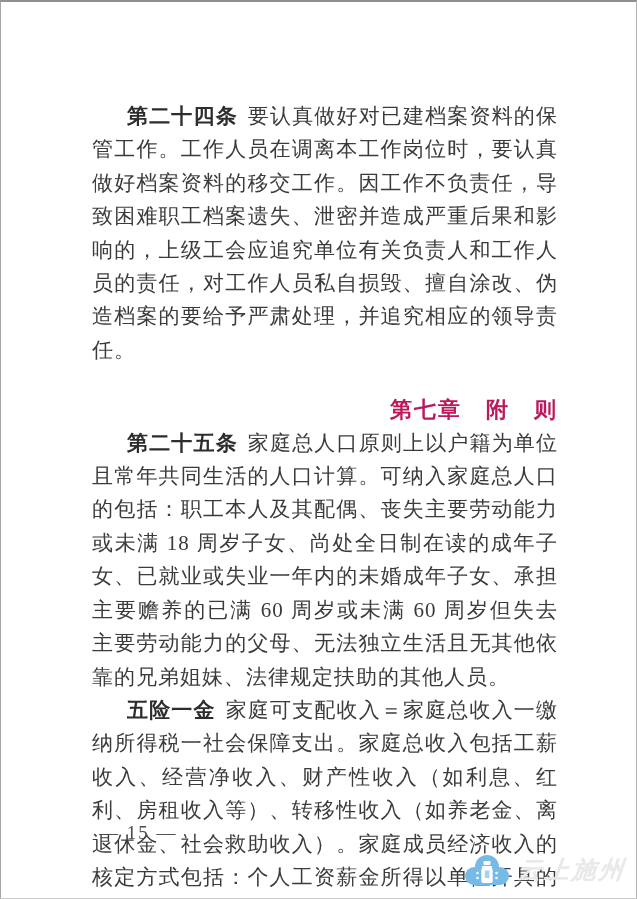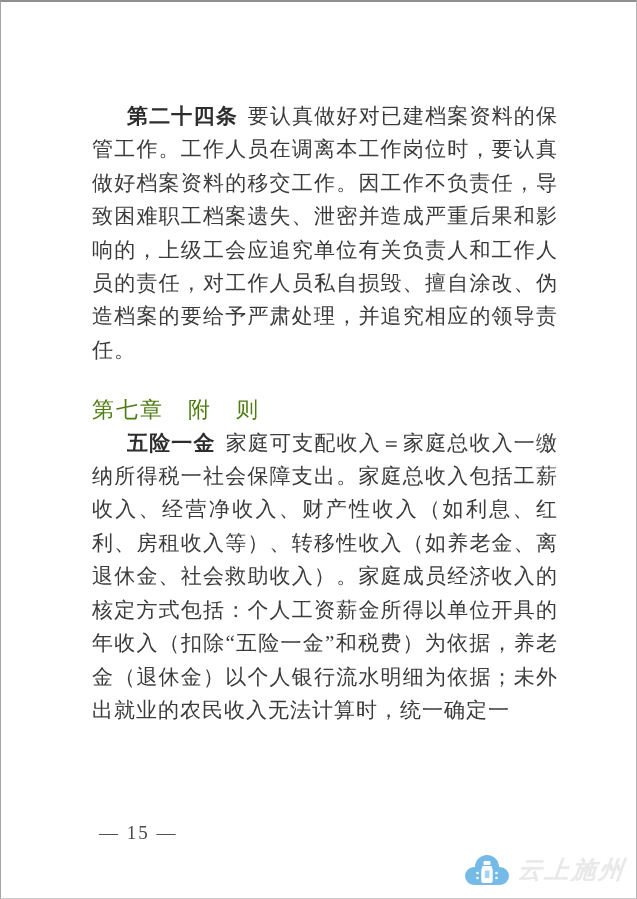--- a/index.html
+++ b/index.html
@@ -31,24 +31,24 @@
   .lead{
     font-weight:bold;
     color:#2d2d2d;
     margin-right:10px;
   }
   .chapter{
     margin:26px 0 0 0;
     text-indent:0;
     font-size:22px;
     line-height:33.4px;
-    font-weight:normal;
-    text-align:left;
+    font-weight:bold;
+    text-align:right;
     letter-spacing:2px;
-    color:#4d7c0f;
+    color:#be185d;
     font-family:"Liberation Sans","DejaVu Sans",sans-serif;
   }
   .footer{
     position:absolute;
     left:98px;top:820px;
     font-size:19px;
     letter-spacing:2px;
     color:#4a4a4a;
   }
   .watermark{
@@ -72,20 +72,21 @@
 <body>
 
 <div class="page">
 
   <div class="content">
 
     <p class="para"><span class="lead">第二十四条</span><span>要认真做好对已建档案资料的保管工作。工作人员在调离本工作岗位时，要认真做好档案资料的移交工作。因工作不负责任，导致困难职工档案遗失、泄密并造成严重后果和影响的，上级工会应追究单位有关负责人和工作人员的责任，对工作人员私自损毁、擅自涂改、伪造档案的要给予严肃处理，并追究相应的领导责任。</span></p>
 
     <h2 class="chapter">第七章　附　则</h2>
 
+    <p class="para"><span class="lead">第二十五条</span><span>家庭总人口原则上以户籍为单位且常年共同生活的人口计算。可纳入家庭总人口的包括：职工本人及其配偶、丧失主要劳动能力或未满 18 周岁子女、尚处全日制在读的成年子女、已就业或失业一年内的未婚成年子女、承担主要赡养的已满 60 周岁或未满 60 周岁但失去主要劳动能力的父母、无法独立生活且无其他依靠的兄弟姐妹、法律规定扶助的其他人员。</span></p>
 
     <p class="para"><span class="lead">五险一金</span><span>家庭可支配收入＝家庭总收入一缴纳所得税一社会保障支出。家庭总收入包括工薪收入、经营净收入、财产性收入（如利息、红利、房租收入等）、转移性收入（如养老金、离退休金、社会救助收入）。家庭成员经济收入的核定方式包括：个人工资薪金所得以单位开具的年收入（扣除“五险一金”和税费）为依据，养老金（退休金）以个人银行流水明细为依据；未外出就业的农民收入无法计算时，统一确定一</span></p>
 
   </div>
 
   <div class="footer">— 15 —</div>
 
   <div class="watermark">
     <span>
       <svg class="cloud-svg" width="52" height="40" viewBox="0 0 52 40" xmlns="http://www.w3.org/2000/svg">

